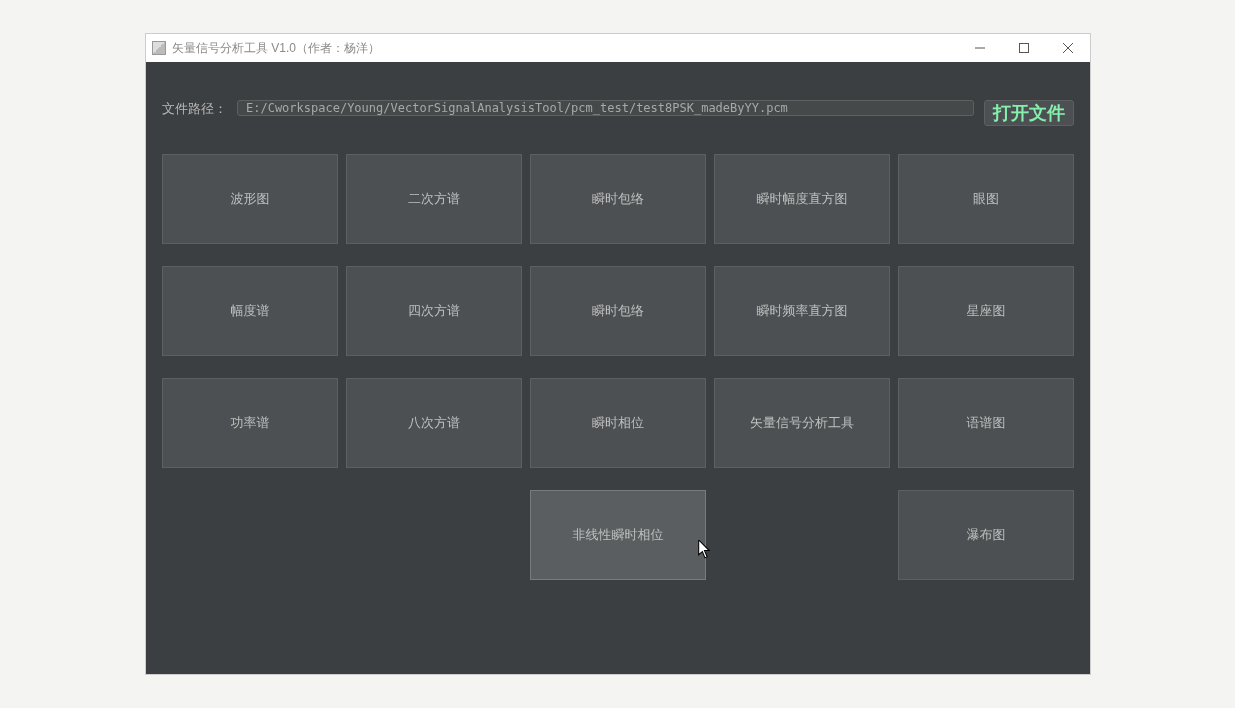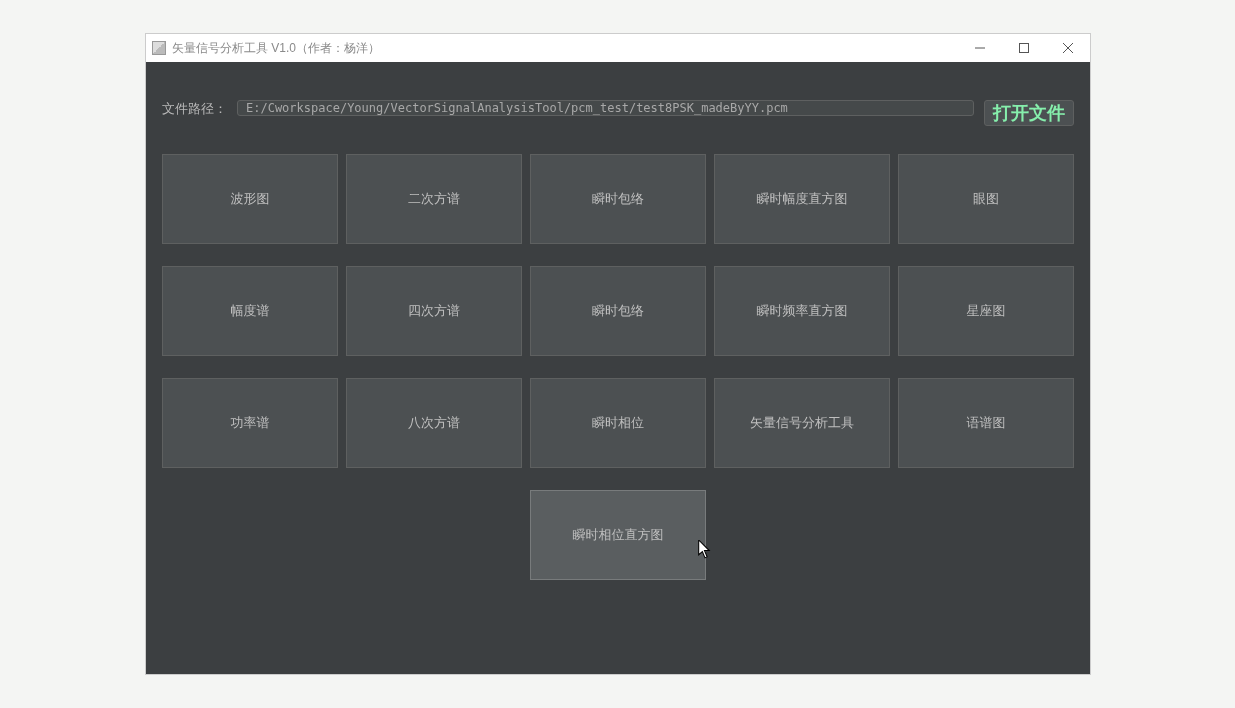--- a/index.html
+++ b/index.html
@@ -172,21 +172,22 @@
       <button class="cell-btn">星座图</button>
 
       <button class="cell-btn">功率谱</button>
       <button class="cell-btn">八次方谱</button>
       <button class="cell-btn">瞬时相位</button>
       <button class="cell-btn">矢量信号分析工具</button>
       <button class="cell-btn">语谱图</button>
 
       <div class="cell-empty"></div>
       <div class="cell-empty"></div>
-      <button class="cell-btn hovered">瞬时相位直方图</button>
+      <button class="cell-btn hovered">非线性瞬时相位</button>
       <div class="cell-empty"></div>
+      <button class="cell-btn">瀑布图</button>
     </div>
   </div>
 </div>
 
 <svg class="cursor" viewBox="0 0 12 19">
   <path d="M0 0 L0 14 L3.5 11 L6 17 L8 16 L5.5 10 L10 10 Z" fill="white" stroke="black" stroke-width="1"></path>
 </svg>
 
 </body></html>

